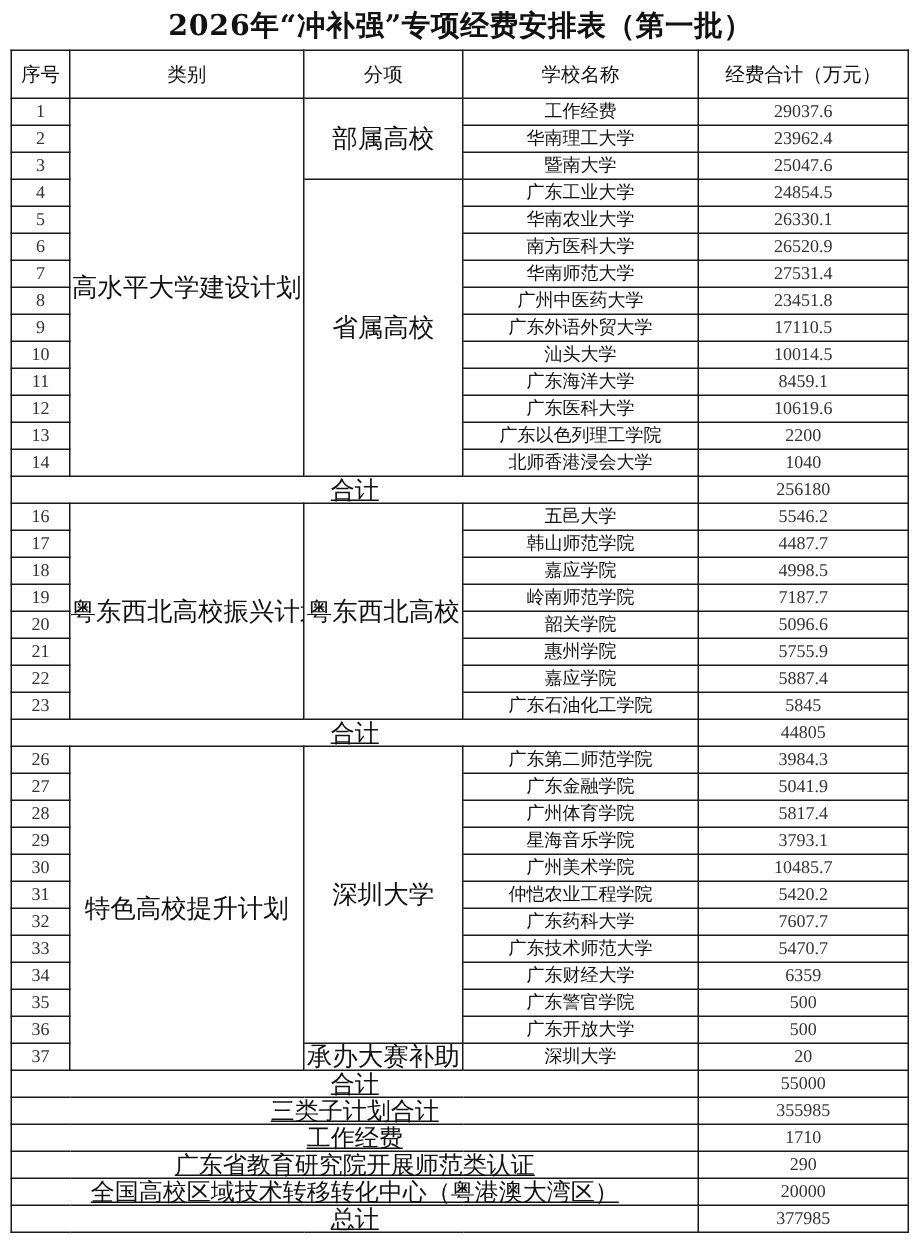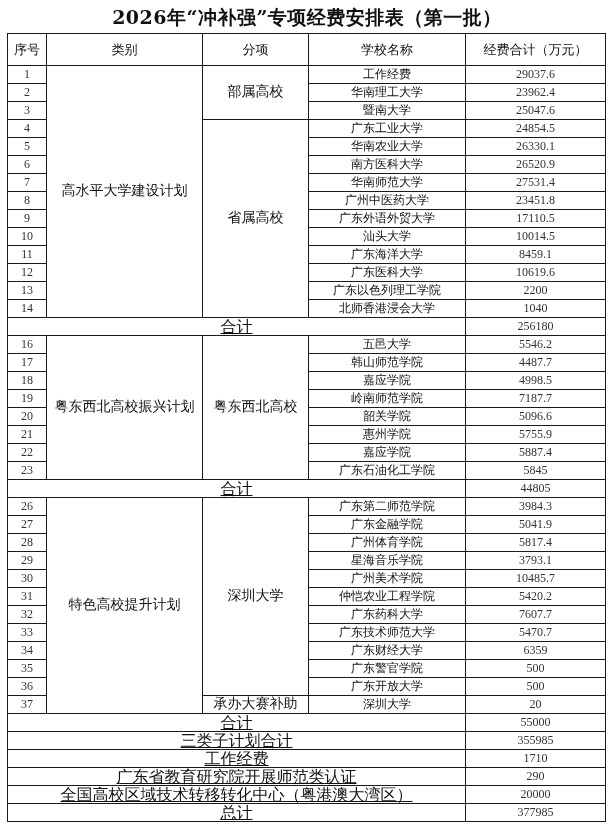--- a/index.html
+++ b/index.html
@@ -8,21 +8,21 @@
   .title { position: absolute; left: 0; top: 4px; width: 614px; text-align: center;
            font-size: 19px; font-weight: bold; letter-spacing: 0.5px; line-height: 26px; }
   table.budget { position: absolute; left: 7px; top: 33px; border-collapse: collapse;
                  table-layout: fixed; width: 598px; }
   table.budget td, table.budget th { border: 1px solid #1a1a1a; padding: 0; text-align: center;
         vertical-align: middle; overflow: hidden; white-space: nowrap; }
   table.budget th { height: 31px; font-weight: normal; font-size: 13px;
         font-family: "DejaVu Sans", "Liberation Sans", sans-serif; }
   table.budget td { height: 17px; font-size: 12px; line-height: 17px; }
   table.budget td.num { font-family: "Liberation Serif", "DejaVu Serif", serif; color: #333; }
-  table.budget td.cat { font-family: Liberation Mono, monospace; font-size: 14px; }
+  table.budget td.cat { font-family: Liberation Serif, serif; font-size: 17px; }
   table.budget td.school { font-family: "DejaVu Sans", "Liberation Sans", sans-serif; font-size: 12px; }
   table.budget td.label { font-family: "DejaVu Sans", "Liberation Sans", sans-serif; font-size: 16px; text-decoration: underline; }
   table.budget { border: 1.5px solid #111; padding-left: 27px; }
 </style>
 </head>
 <body>
 
 <div class="title">2026年“冲补强”专项经费安排表（第一批）</div>
 
 <table class="budget">

